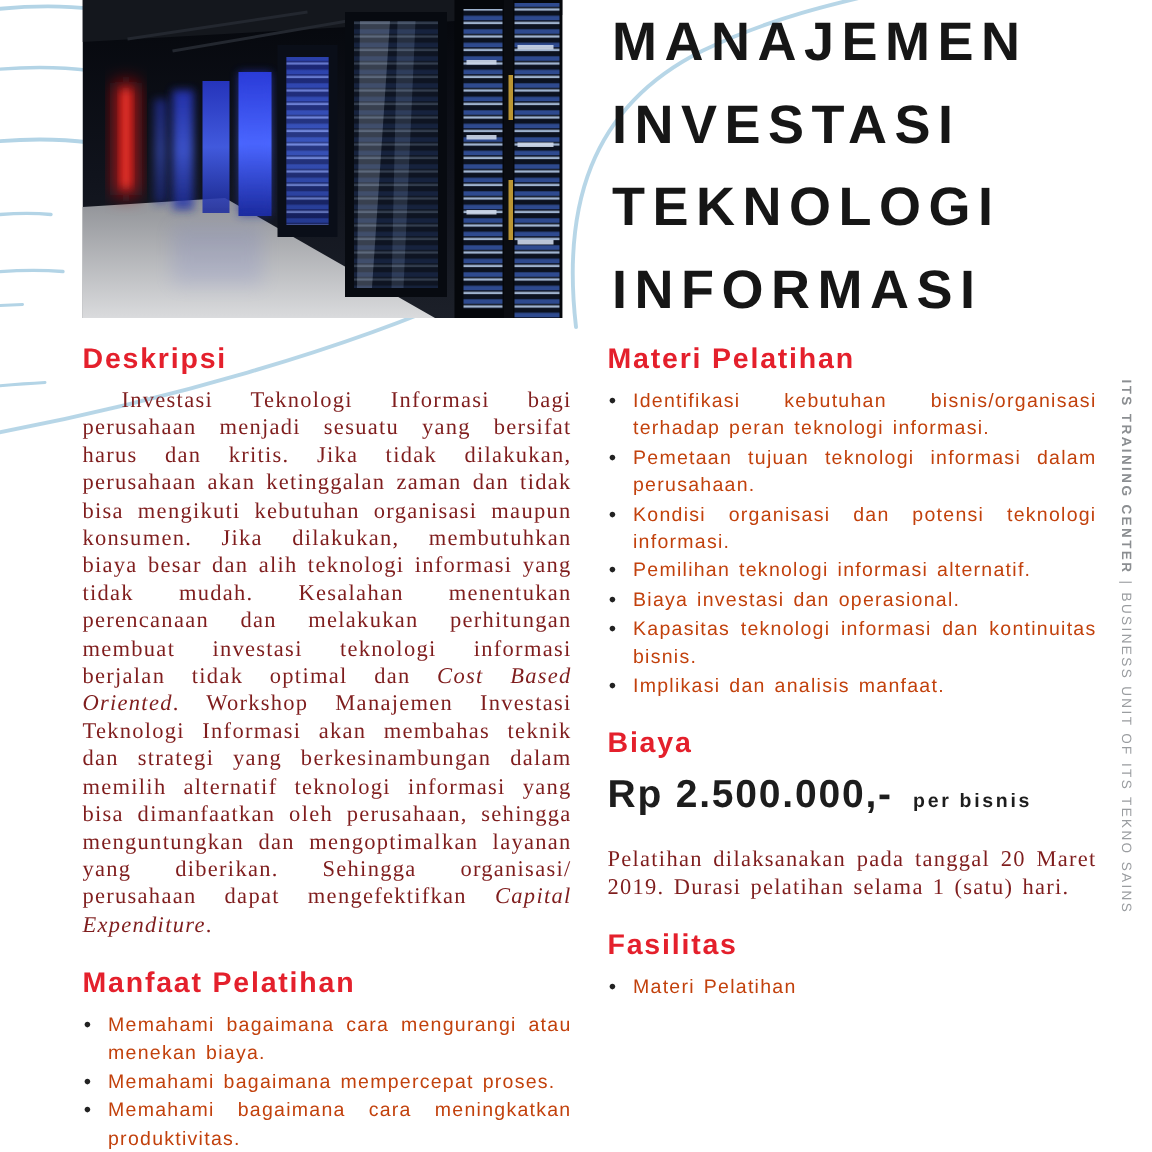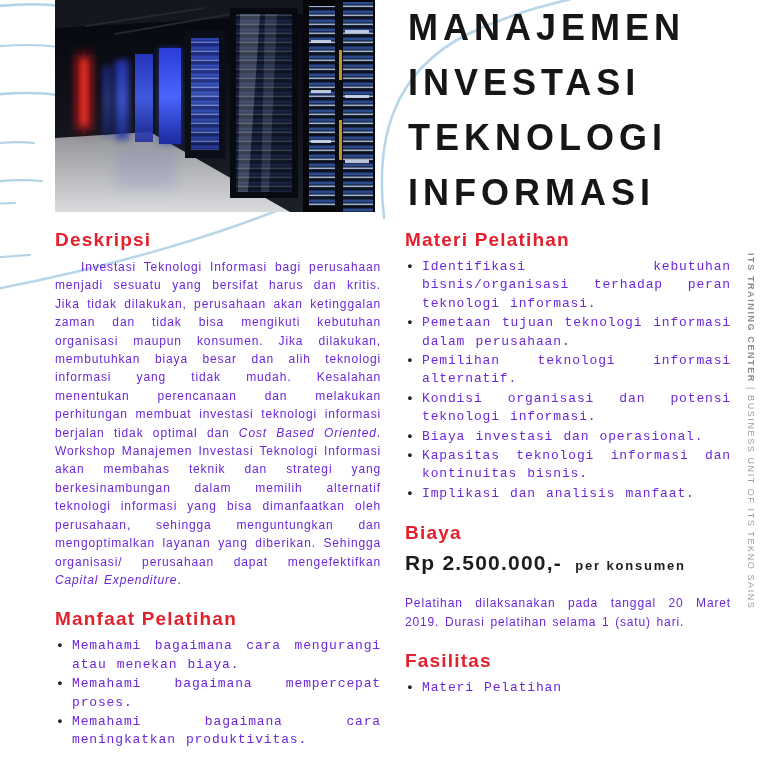--- a/index.html
+++ b/index.html
@@ -24,36 +24,36 @@
   .col { position:absolute; top:229px; width:326px; }
   .col-left  { left:55px; }
   .col-right { left:405px; }
   .section { margin-bottom:19px; }
   .section-heading {
     color:var(--accent-red, #e4202c);
     font-size:19px; font-weight:bold; letter-spacing:1.2px;
     margin:0 0 7px 0;
   }
   .body-text {
-    font-size:12px; line-height:18.4px; letter-spacing:0.85px;
-    word-spacing:1.5px; color:#6d28d9; text-align:justify; margin:0;
+    font-size:15px; line-height:18.4px; letter-spacing:0.85px;
+    word-spacing:1.5px; color:#7f1d1d; text-align:justify; margin:0;font-family:Liberation Serif, serif;
   }
   .desc-par { text-indent:26px; }
   ul.bullets { list-style:none; margin:0; padding:0; }
   ul.bullets li {
     position:relative; padding-left:17px; margin-bottom:1px;
     font-size:13px; line-height:18.4px; letter-spacing:0.85px;
-    word-spacing:1.5px; color:#6d28d9; text-align:justify;font-family:Liberation Mono, monospace;
+    word-spacing:1.5px; color:#c2410c; text-align:justify;
   }
   ul.bullets li::before {
     content:"\2022"; position:absolute; left:1px; top:0;
     color:#222222; font-weight:bold;
   }
   .price-line { margin-top:2px; color:#1d1d1d; font-weight:bold; white-space:nowrap; }
-  .price { font-size:21px; letter-spacing:1.2px; }
+  .price { font-size:26px; letter-spacing:1.2px; }
   .price-unit { font-size:13px; letter-spacing:1.8px; margin-left:9px; }
 
   
   .sidebar-vertical {
     position:absolute; right:12px; top:253px; height:300px;
     writing-mode:vertical-rl; white-space:nowrap;
     font-size:9px; letter-spacing:1.6px; color:#9a9da0;
   }
   .sidebar-vertical .brand-bold { font-weight:bold; color:#8b8e91; }
 </style>
@@ -173,32 +173,32 @@
     </div>
   </div>
 
   <div class="col col-right">
     <div class="section">
       <h2 class="section-heading">Materi Pelatihan</h2>
       <ul class="bullets">
 
       <li><span>Identifikasi kebutuhan bisnis/organisasi terhadap peran teknologi informasi.</span></li>
           <li><span>Pemetaan tujuan teknologi informasi dalam perusahaan.</span></li>
+          <li><span>Kondisi organisasi dan potensi teknologi informasi.</span></li>
           <li><span>Pemilihan teknologi informasi alternatif.</span></li>
-          <li><span>Kondisi organisasi dan potensi teknologi informasi.</span></li>
           <li><span>Biaya investasi dan operasional.</span></li>
           <li><span>Kapasitas teknologi informasi dan kontinuitas bisnis.</span></li>
           <li><span>Implikasi dan analisis manfaat.</span></li>
         </ul>
     </div>
     <div class="section">
       <h2 class="section-heading">Biaya</h2>
       <div class="price-line">
         <span class="price">Rp 2.500.000,-</span>
-        <span class="price-unit">per konsumen</span>
+        <span class="price-unit">per bisnis</span>
       </div>
     </div>
     <div class="section">
       <p class="body-text">Pelatihan dilaksanakan pada tanggal 20 Maret 2019. Durasi pelatihan selama 1 (satu) hari.</p>
     </div>
     <div class="section">
       <h2 class="section-heading">Fasilitas</h2>
       <ul class="bullets">
 
       <li><span>Materi Pelatihan</span></li>

